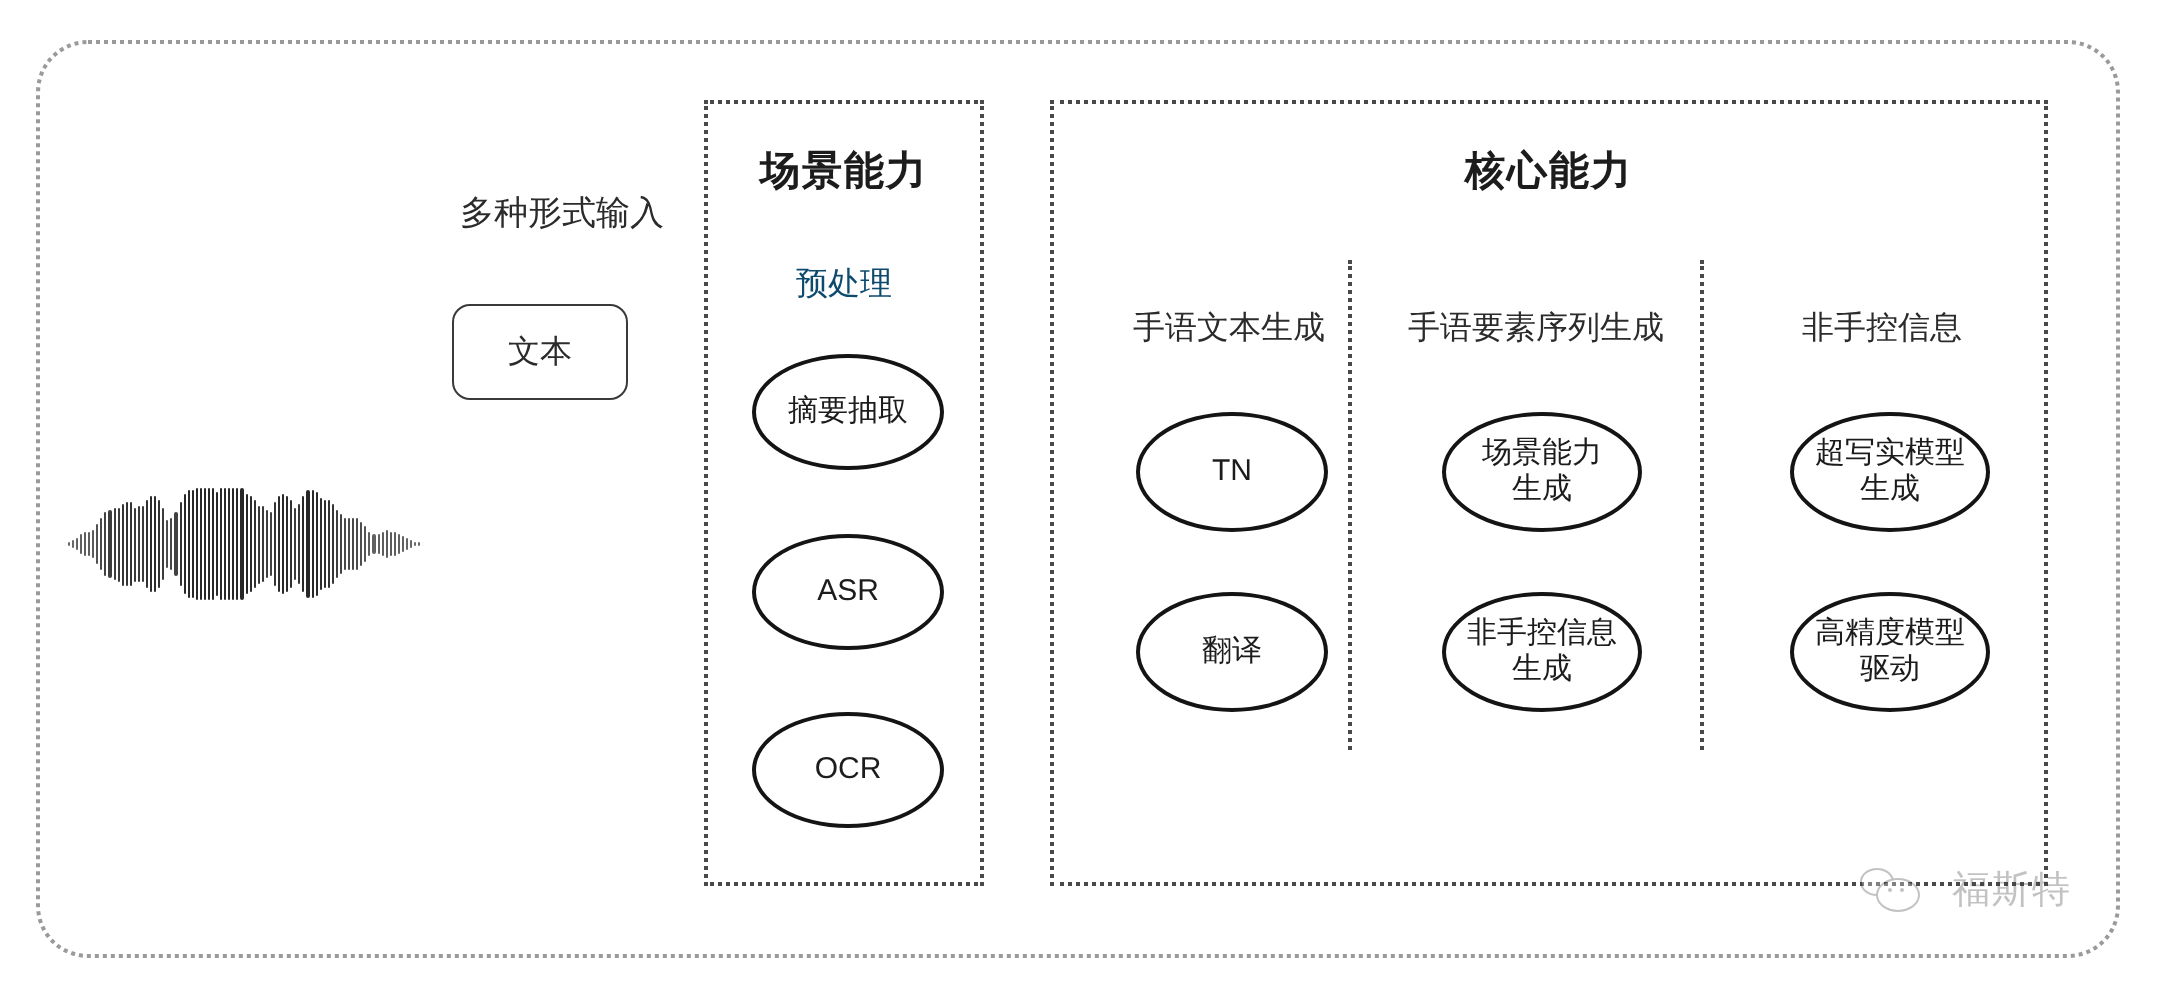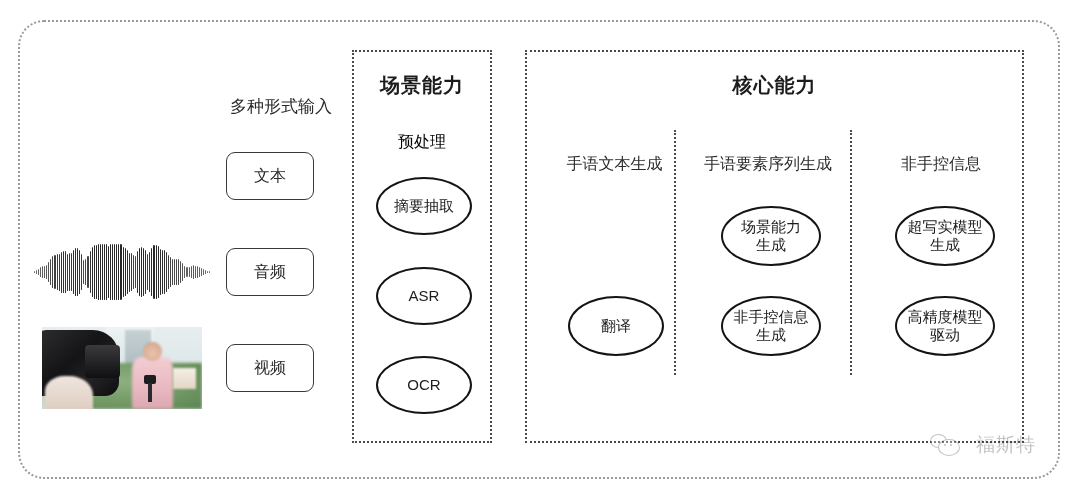--- a/index.html
+++ b/index.html
@@ -198,21 +198,21 @@
     width: 140px;
     height: 393px;
   }
   #scene-panel .panel-title { top: 20px; }
   #scene-sub {
     position: absolute;
     left: 0; right: 0;
     top: 80px;
     text-align: center;
     font-size: 16px;
-    color: #000000;
+    color: #0c4a6e;
   }
 
   
   #core-panel {
     left: 525px;
     top: 50px;
     width: 499px;
     height: 393px;
   }
   #core-panel .panel-title { top: 20px; }
@@ -418,64 +418,42 @@
           <i style="height: 12.9px; background: rgb(92, 92, 92);"></i>
           <i style="height: 11.3px; background: rgb(94, 94, 94);"></i>
           <i style="height: 9.2px; background: rgb(97, 97, 97);"></i>
           <i style="height: 8.3px; background: rgb(98, 98, 98);"></i>
           <i style="height: 6.6px; background: rgb(101, 101, 101);"></i>
           <i style="height: 4.4px; background: rgb(104, 104, 104);"></i>
           <i style="height: 2.8px; background: rgb(106, 106, 106);"></i>
           <i style="height: 2.8px; background: rgb(106, 106, 106);"></i>
         </div>
     </div>
-    <div class="tag-button">
-      <span>音频</span>
-    </div>
-  </div>
-
-  <div class="input-row" id="row-video">
-    <div class="media-slot">
-      <div id="video-thumb">
-        <div class="vt-sky"></div>
-        <div class="vt-bldg"></div>
-        <div class="vt-hedge"></div>
-        <div class="vt-person-body"></div>
-        <div class="vt-person-head"></div>
-        <div class="vt-mic"></div>
-        <div class="vt-mic-stick"></div>
-        <div class="vt-paper"></div>
-        <div class="vt-camera"></div>
-        <div class="vt-lens"></div>
-        <div class="vt-arm"></div>
-      </div>
-    </div>
-    <div class="tag-button">
-      <span>视频</span>
-    </div>
-  </div>
+  </div>
+
 </div>
 
 <div class="panel" id="scene-panel">
   <div class="panel-title">场景能力</div>
   <div id="scene-sub">预处理</div>
 
   <div class="ellipse scene" id="scene-node-0">摘要抽取</div>
   <div class="ellipse scene" id="scene-node-1">ASR</div>
   <div class="ellipse scene" id="scene-node-2">OCR</div>
 </div>
 
 <div class="panel" id="core-panel">
   <div class="panel-title">核心能力</div>
 
   <div class="col-divider" id="divider-1"></div>
   <div class="col-divider" id="divider-2"></div>
 
   <div class="core-col" id="core-col-0">
     <div class="col-heading">手语文本生成</div>
+    <div class="ellipse core n0">TN</div>
     <div class="ellipse core n1">翻译</div>
   </div>
 
   <div class="core-col" id="core-col-1">
     <div class="col-heading">手语要素序列生成</div>
     <div class="ellipse core n0">场景能力
 生成</div>
     <div class="ellipse core n1">非手控信息
 生成</div>
   </div>

